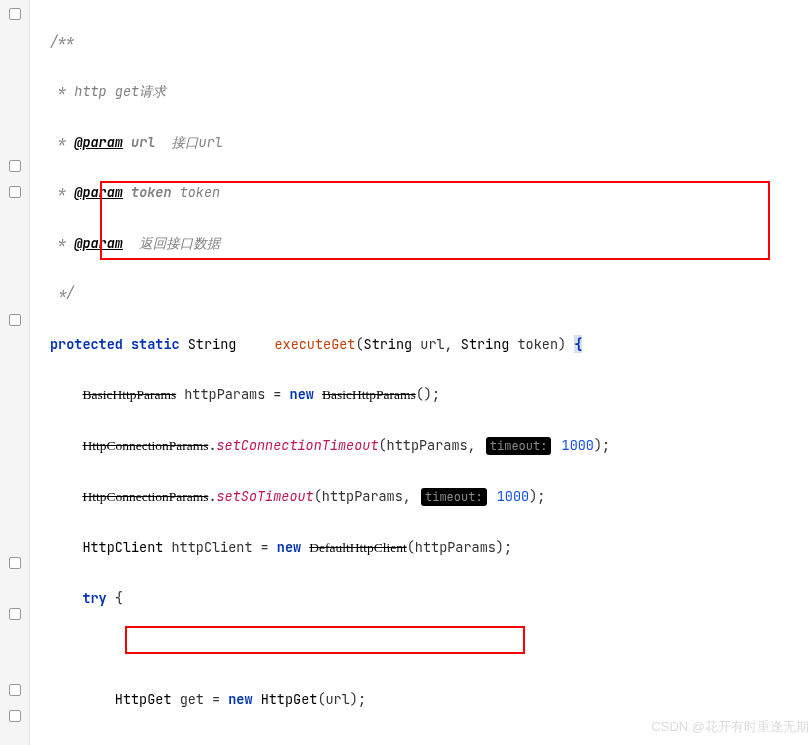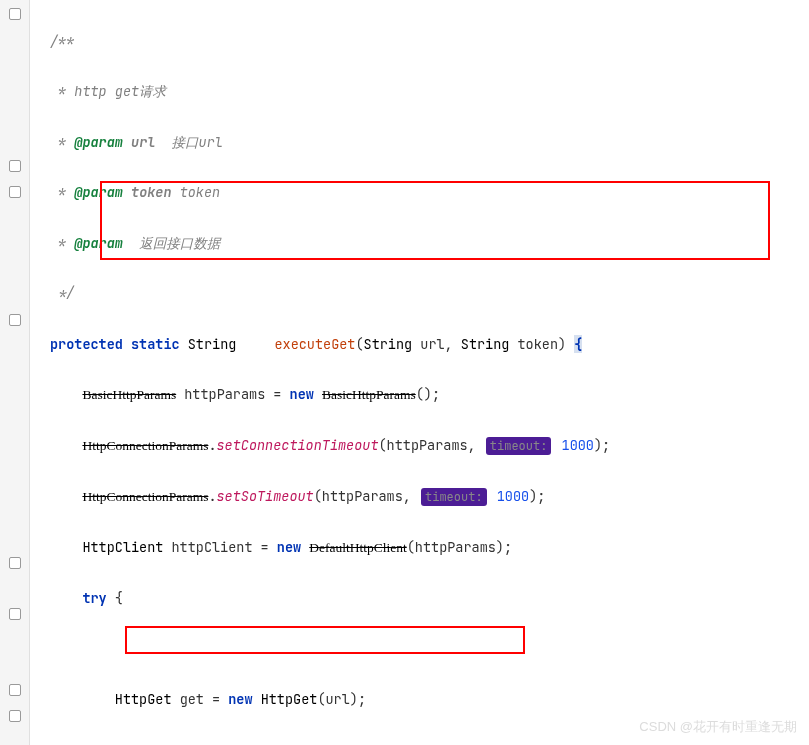--- a/index.html
+++ b/index.html
@@ -49,31 +49,31 @@
     .code-area {
       padding: 4px 0 0 20px;
       flex: 1;
       white-space: pre;
       position: relative;
     }
     .line {
       min-height: 25.5px;
     }
     .comment { color: #808080; font-style: italic; }
-    .doc-tag { color: #15803d; font-style: italic; font-weight: bold; }
+    .doc-tag { color: #000000; font-style: italic; font-weight: bold; text-decoration: underline; }
     .doc-param { color: #808080; font-style: italic; font-weight: bold; }
     .keyword { color: #0033B3; font-weight: bold; }
     .type { color: #000000; }
     .method-decl { color: #c2410c; margin-left: 30px; }
     .number { color: #1750EB; }
     .method-call { color: #be185d; font-style: italic; }
     .deprecated { text-decoration: line-through; color: #000000; font-family: Liberation Serif, serif; }
     .underline { text-decoration: underline; }
     .hint {
-      background: #4c1d95;
+      background: #000000;
       color: #888;
       padding: 1px 4px;
       border-radius: 3px;
       font-size: 12px;
       margin: 0 2px;
     }
     .brace-hl { background: #d6e0f0; color: #0033B3; font-weight: bold; }
     .redbox1 {
       position: absolute;
       border: 2px solid #ff0000;
@@ -87,21 +87,21 @@
       position: absolute;
       border: 2px solid #ff0000;
       left: 95px;
       top: 626px;
       width: 400px;
       height: 28px;
       pointer-events: none;
     }
     .watermark {
       position: absolute;
-      right: 12px;
+      right: 0;
       bottom: 6px;
       font-size: 13px;
       color: #dcdcdc;
       font-family: Arial, sans-serif;
     }
   </style>
 </head>
 <body>
 
 <div class="editor">

